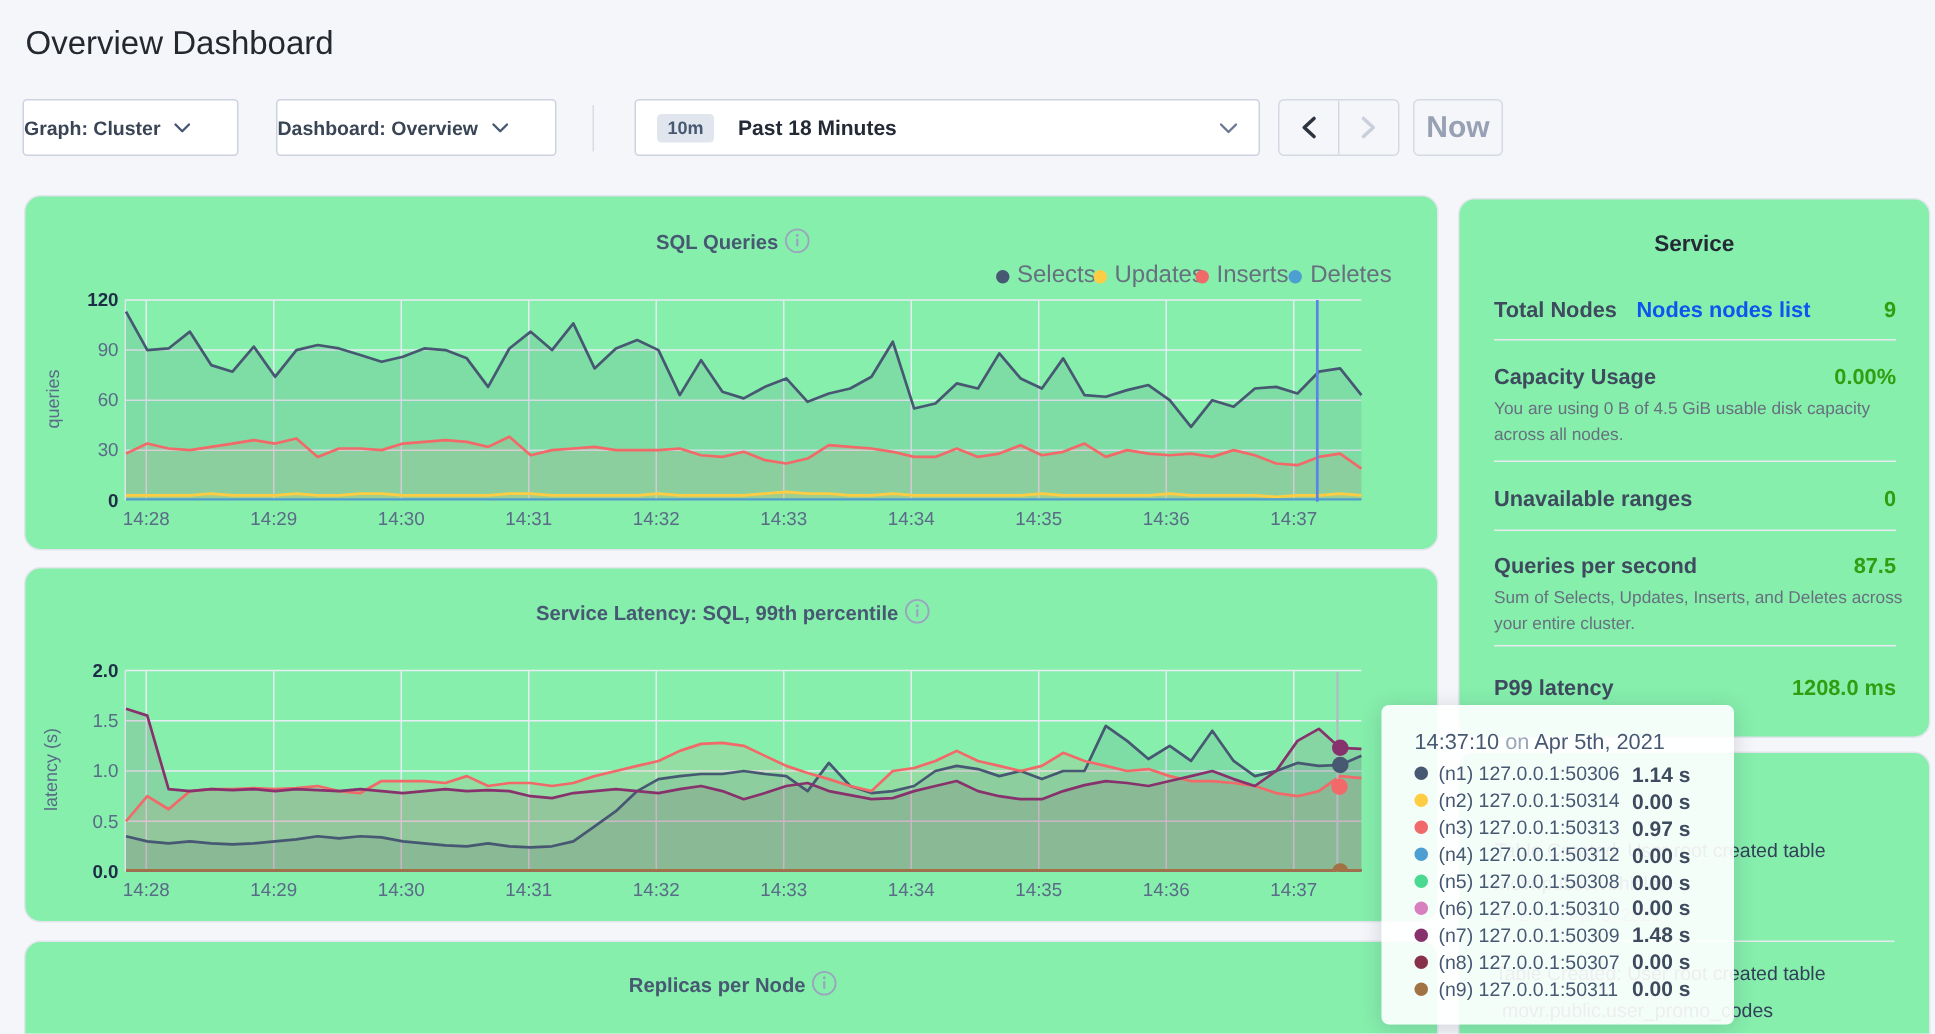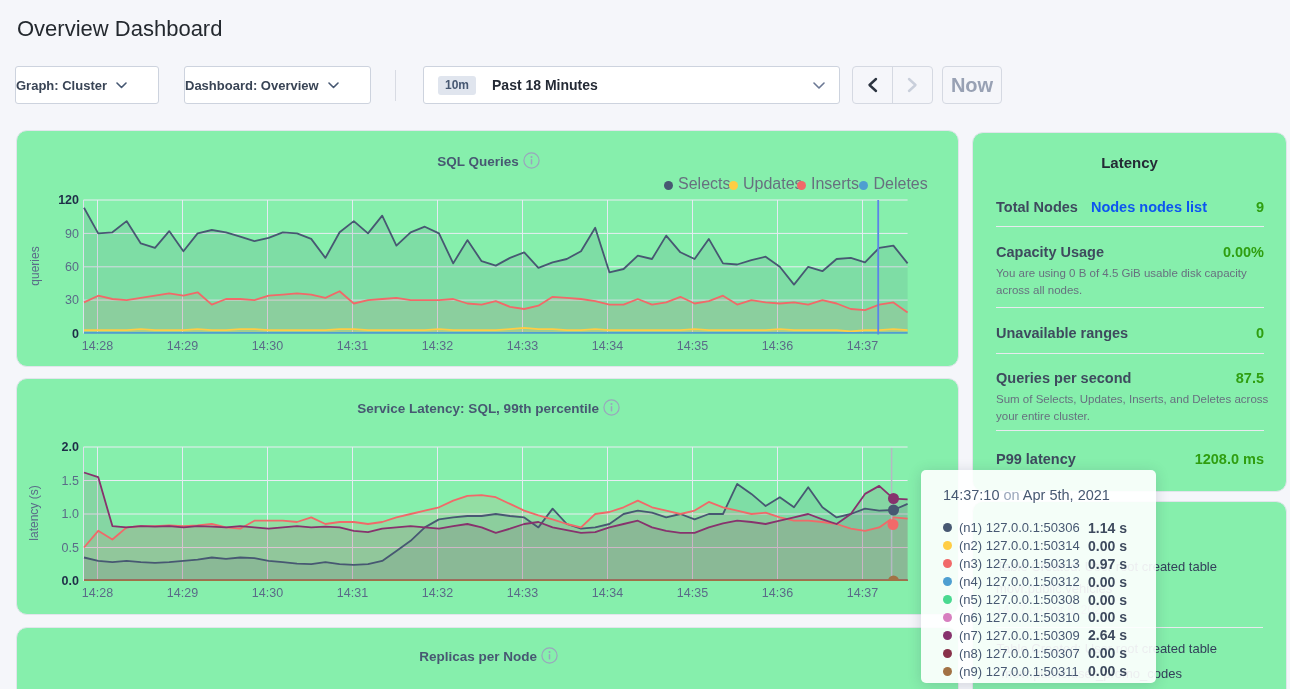--- a/index.html
+++ b/index.html
@@ -173,21 +173,21 @@
 
 <div class="card" style="left:16px;top:627px;width:943px;height:90px">
   <div class="charttitle" style="top:19px">Replicas per Node <svg width="17" height="17" viewBox="0 0 17 17" style="vertical-align:-3px">
         <circle cx="8.5" cy="8.5" r="7.6" fill="none" stroke="#9aa5bd" stroke-width="1.2"></circle>
         <circle cx="8.5" cy="4.9" r="1" fill="#9aa5bd"></circle>
         <rect x="7.75" y="7" width="1.5" height="5.4" rx="0.7" fill="#9aa5bd"></rect>
       </svg></div>
 </div>
 
 <div class="card" style="left:972px;top:132px;width:315px;height:360px">
-  <div class="abs" style="left:0;top:21px;width:313px;text-align:center;font-size:15px;font-weight:bold;color:#242a35">Latency</div>
+  <div class="abs" style="left:0;top:21px;width:313px;text-align:center;font-size:15px;font-weight:bold;color:#242a35">Service</div>
 </div>
 <div class="srow" style="top:199px">Total Nodes <a style="color:#0d55f0;margin-left:9px;text-decoration:none">Nodes nodes list</a><span class="g">9</span></div>
 <div class="divider" style="top:226px"></div>
 <div class="srow" style="top:244px">Capacity Usage<span class="g">0.00%</span></div>
 <div class="ssub" style="top:265px">You are using 0 B of 4.5 GiB usable disk capacity across all nodes.</div>
 <div class="divider" style="top:307px"></div>
 <div class="srow" style="top:325px">Unavailable ranges<span class="g">0</span></div>
 <div class="divider" style="top:353px"></div>
 <div class="srow" style="top:370px">Queries per second<span class="g">87.5</span></div>
 <div class="ssub" style="top:391px">Sum of Selects, Updates, Inserts, and Deletes across your entire cluster.</div>
@@ -199,21 +199,21 @@
 </div>
 <div class="abs" style="right:73px;top:559px;font-size:13px;color:#33405a;white-space:nowrap">Table Created: User root created table</div>
 <div class="abs" style="left:996px;top:581px;font-size:13px;color:#33405a;white-space:nowrap">movr.public.vehicles</div>
 <div class="abs" style="left:996px;top:603px;font-size:12px;color:#8b94a5;white-space:nowrap">14:27 on Apr 5, 2021</div>
 <div class="abs" style="left:996px;top:627px;width:267px;height:1px;background:#e8eaef"></div>
 <div class="abs" style="right:73px;top:641px;font-size:13px;color:#33405a;white-space:nowrap">Table Created: User root created table</div>
 <div class="abs" style="right:108px;top:666px;font-size:13px;color:#33405a;white-space:nowrap">movr.public.user_promo_codes</div>
 
 <div class="abs" style="left:921px;top:470px;width:235px;height:213px;background:rgba(255,255,255,0.91);
   border-radius:5px;box-shadow:0 2px 14px rgba(40,50,80,0.18);padding:17px 0 0 22px">
-  <div style="font-size:14.5px;color:#475872;margin-bottom:16px">14:37:10 <span style="color:#9aa7bb">on</span> Apr 5th, 2021</div>
+  <div style="font-size:14.5px;color:#475872;margin-bottom:4px">14:37:10 <span style="color:#9aa7bb">on</span> Apr 5th, 2021</div>
   <div class="trow">
       <span style="display:inline-block;width:9px;height:9px;border-radius:50%;background:#475872"></span>
       <span class="taddr">(n1) 127.0.0.1:50306</span>
       <span class="tval">1.14 s</span>
     </div>
     <div class="trow">
       <span style="display:inline-block;width:9px;height:9px;border-radius:50%;background:#ffcd44"></span>
       <span class="taddr">(n2) 127.0.0.1:50314</span>
       <span class="tval">0.00 s</span>
     </div>
@@ -233,21 +233,21 @@
       <span class="tval">0.00 s</span>
     </div>
     <div class="trow">
       <span style="display:inline-block;width:9px;height:9px;border-radius:50%;background:#d77fbf"></span>
       <span class="taddr">(n6) 127.0.0.1:50310</span>
       <span class="tval">0.00 s</span>
     </div>
     <div class="trow">
       <span style="display:inline-block;width:9px;height:9px;border-radius:50%;background:#87326d"></span>
       <span class="taddr">(n7) 127.0.0.1:50309</span>
-      <span class="tval">2.64 s</span>
+      <span class="tval">1.48 s</span>
     </div>
     <div class="trow">
       <span style="display:inline-block;width:9px;height:9px;border-radius:50%;background:#88314a"></span>
       <span class="taddr">(n8) 127.0.0.1:50307</span>
       <span class="tval">0.00 s</span>
     </div>
     <div class="trow">
       <span style="display:inline-block;width:9px;height:9px;border-radius:50%;background:#a27245"></span>
       <span class="taddr">(n9) 127.0.0.1:50311</span>
       <span class="tval">0.00 s</span>

